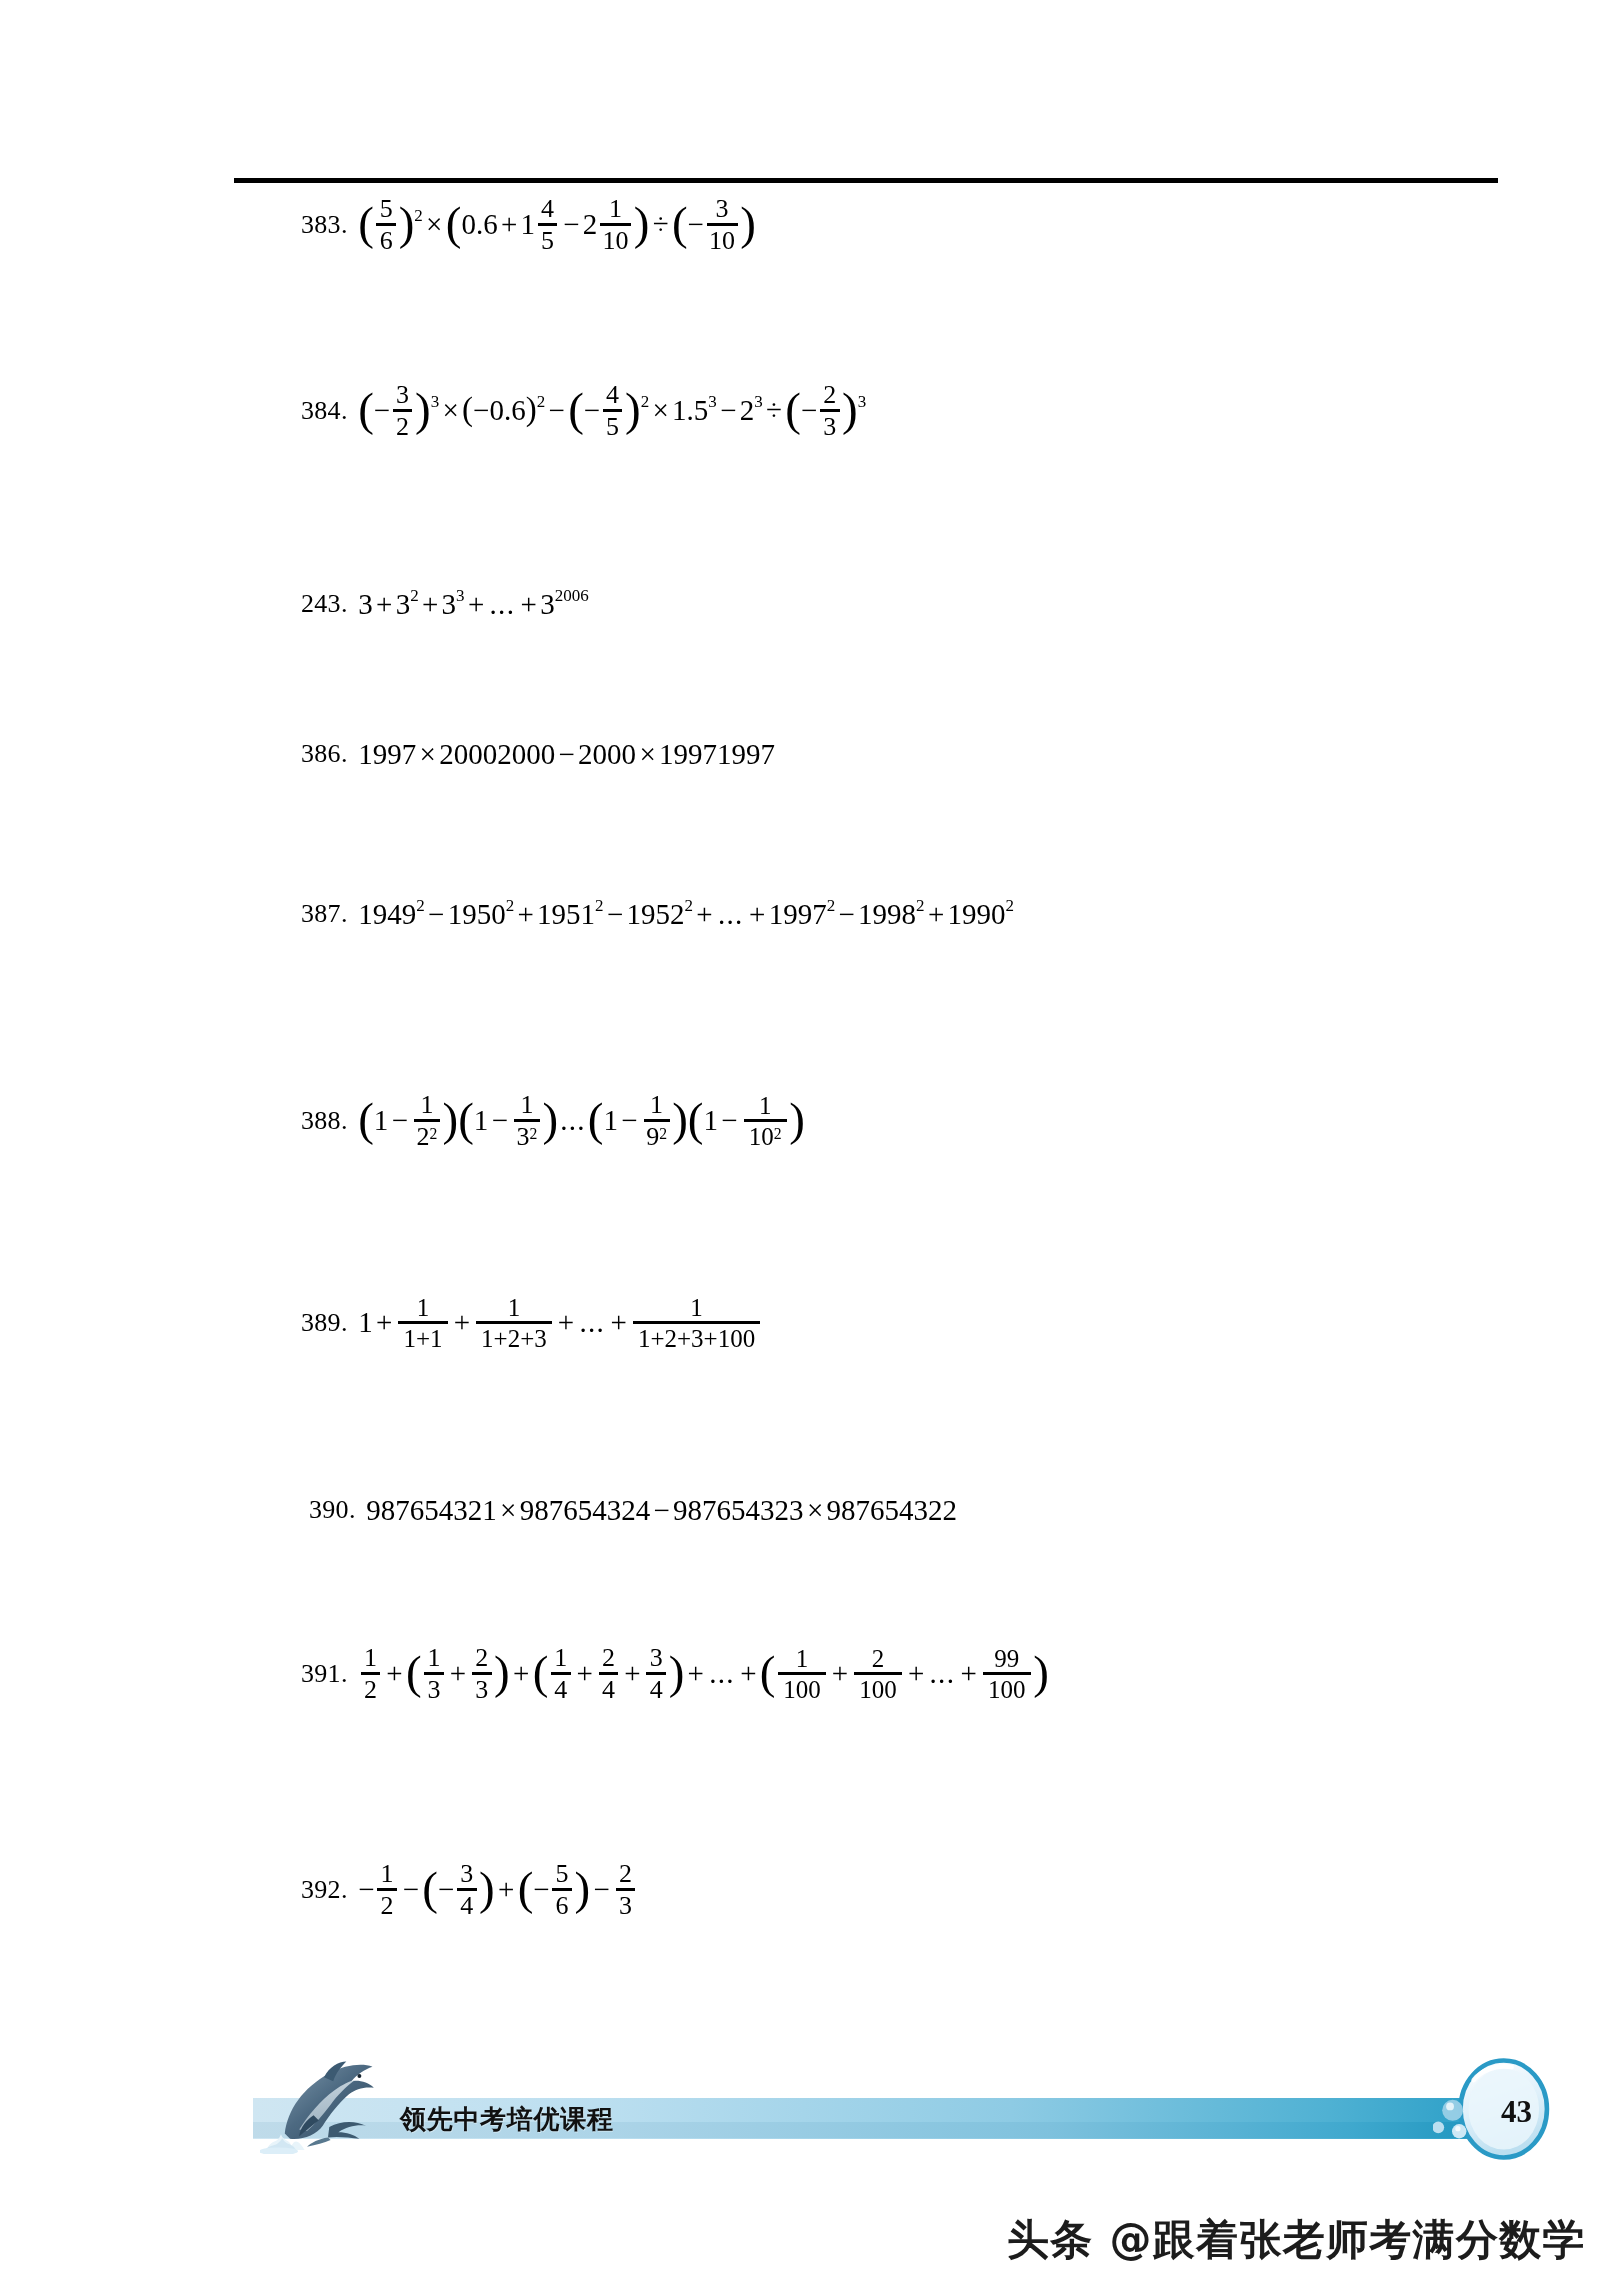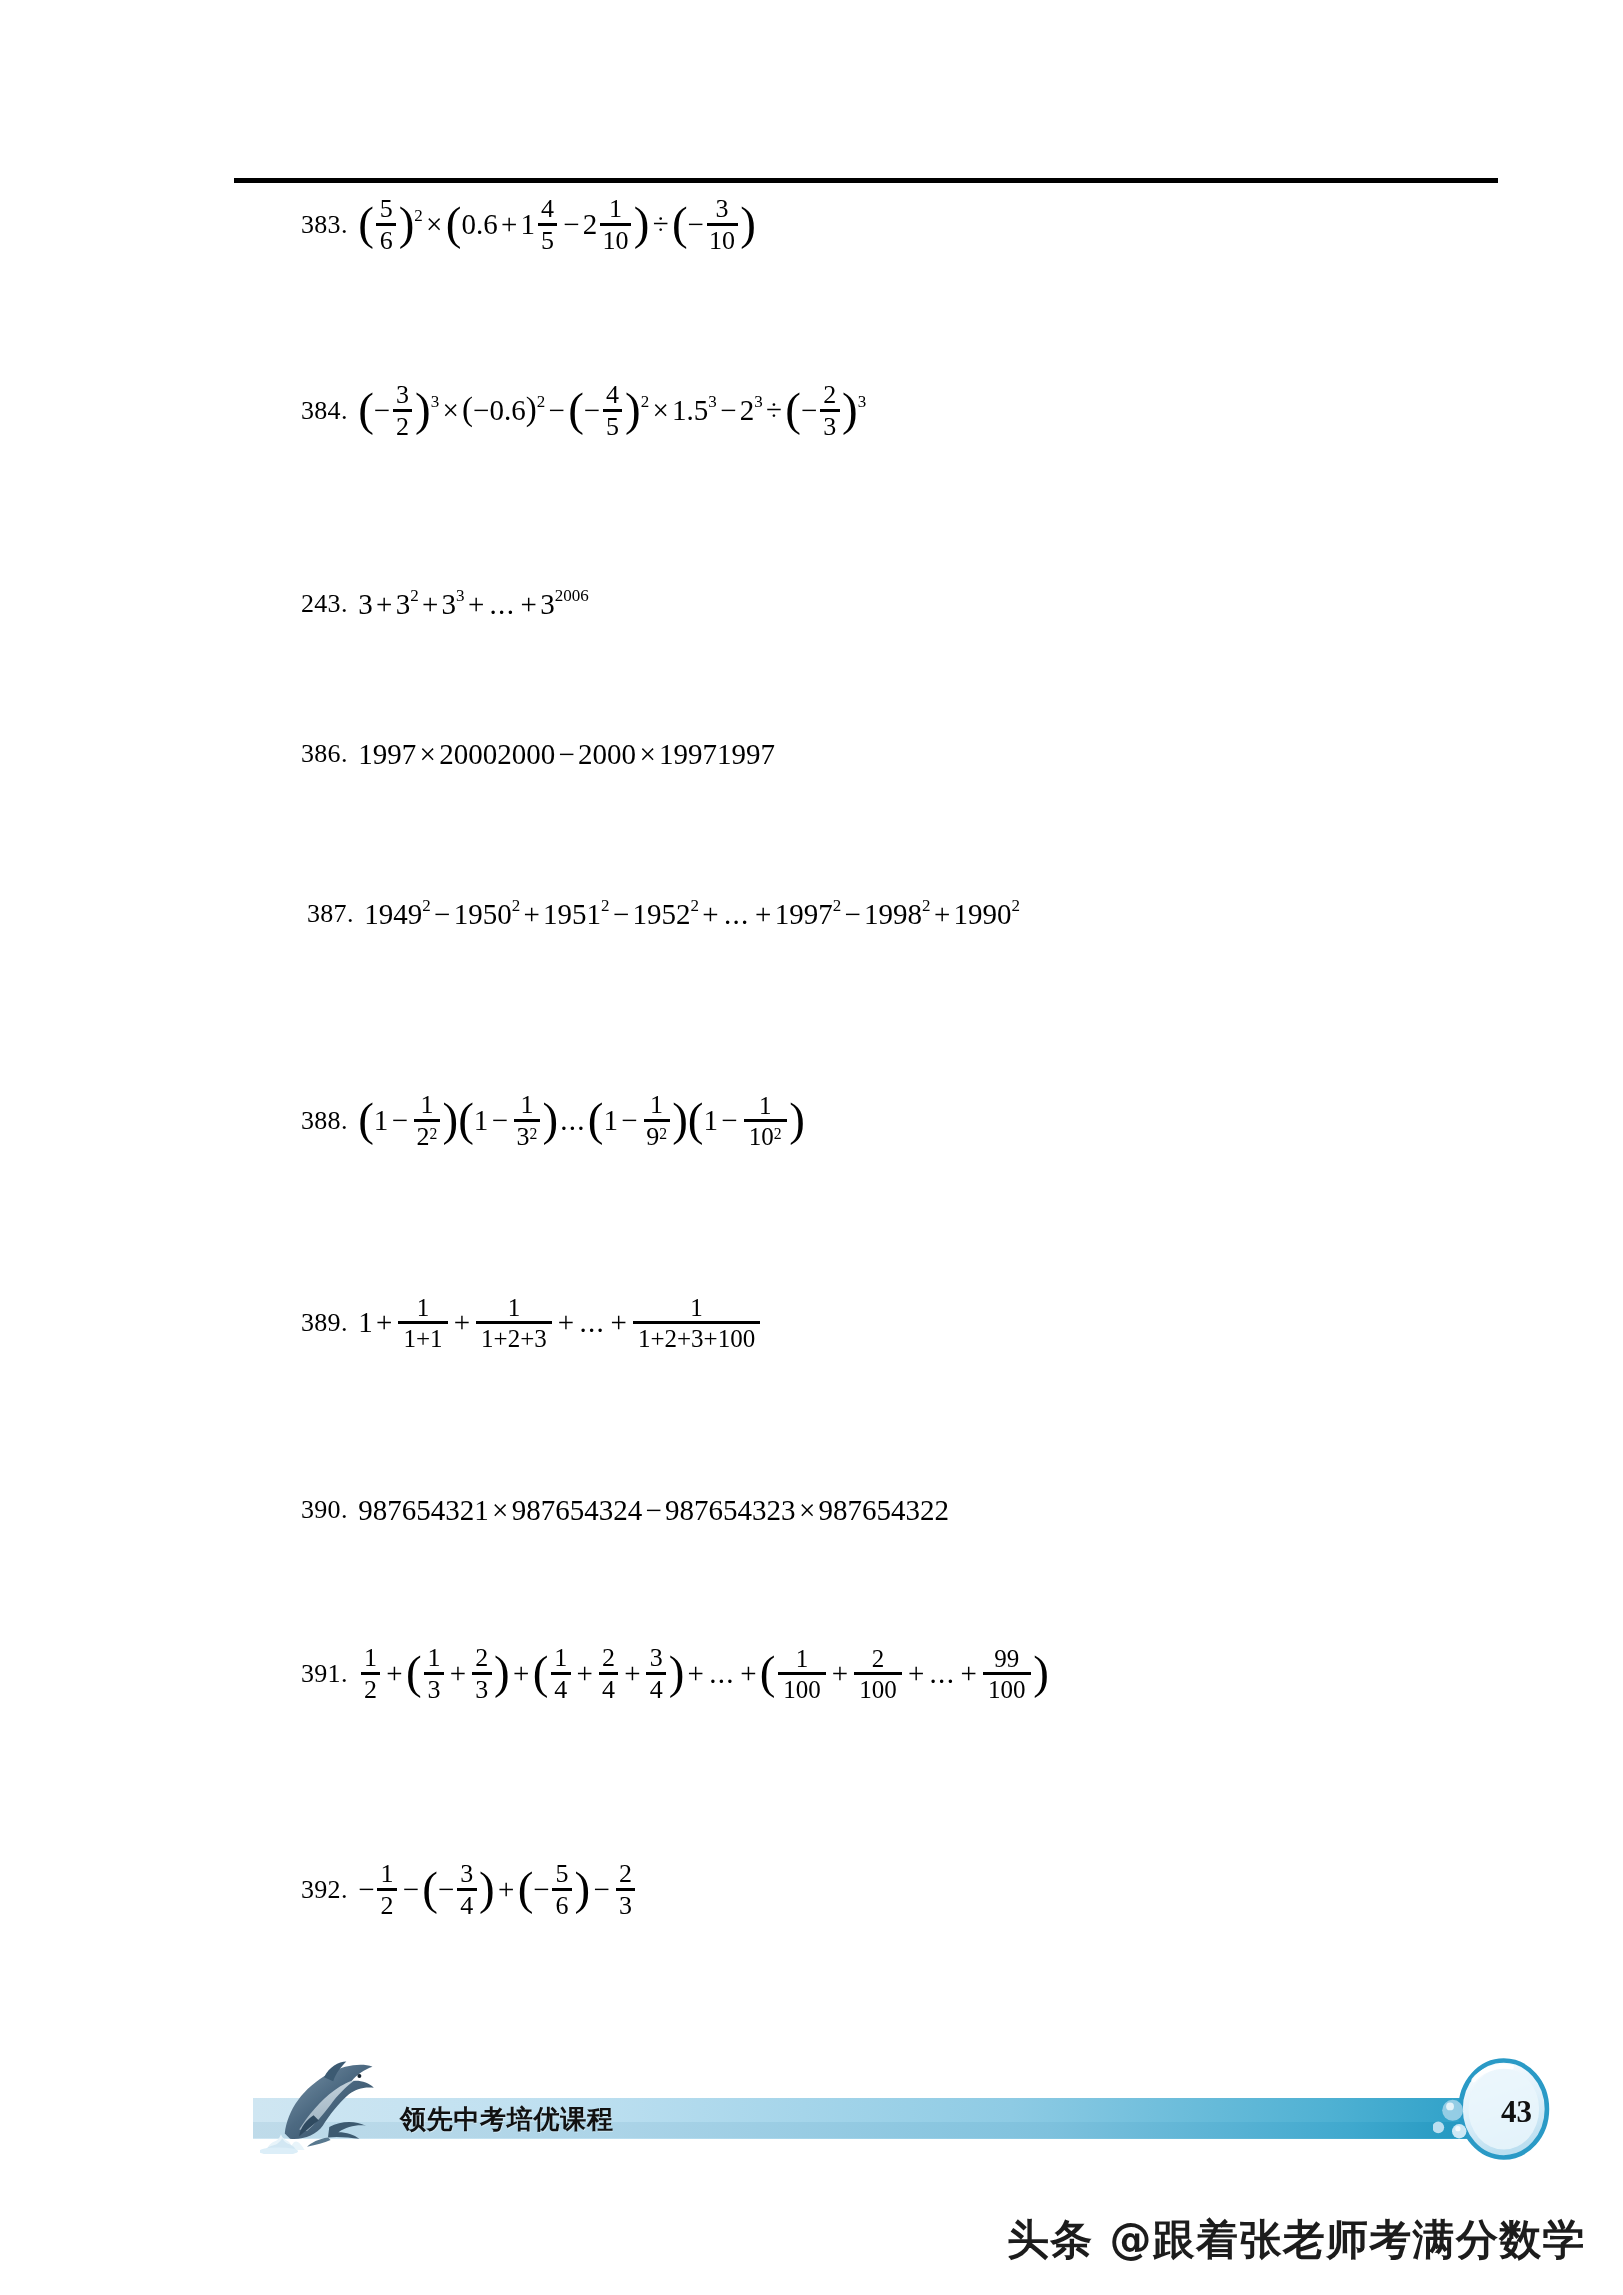--- a/index.html
+++ b/index.html
@@ -68,24 +68,24 @@
   .ssup{
     font-size:15.7px;display:inline-block;transform:translateY(-6.5px);
   }
   .ellip{letter-spacing:1.3px;display:inline-block;padding:0 2px;}
 
   
   .p383{position:absolute;left:0;top:0;}
   .p384{position:absolute;left:0;top:186px;}
   .p385{position:absolute;left:0;top:393px;}
   .p386{position:absolute;left:0;top:543px;}
-  .p387{position:absolute;left:0;top:703px;margin-left:6px;}
+  .p387{position:absolute;left:0;top:703px;}
   .p388{position:absolute;left:0;top:896px;}
   .p389{position:absolute;left:0;top:1099px;}
-  .p390{position:absolute;left:0;top:1299px;}
+  .p390{position:absolute;left:8px;top:1299px;}
   .p391{position:absolute;left:0;top:1449px;}
   .p392{position:absolute;left:0;top:1665px;}
 
   
   .footer{
     position:absolute;left:0;top:2078px;width:1623px;height:79px;
   }
   .footer-bar{
     position:absolute;left:253px;top:19.6px;width:1223px;height:41px;
     background:linear-gradient(90deg,#cfe6f2 0%,#bcdff0 28%,#8ecbe4 62%,#4fb1d3 88%,#2da0c8 100%);

